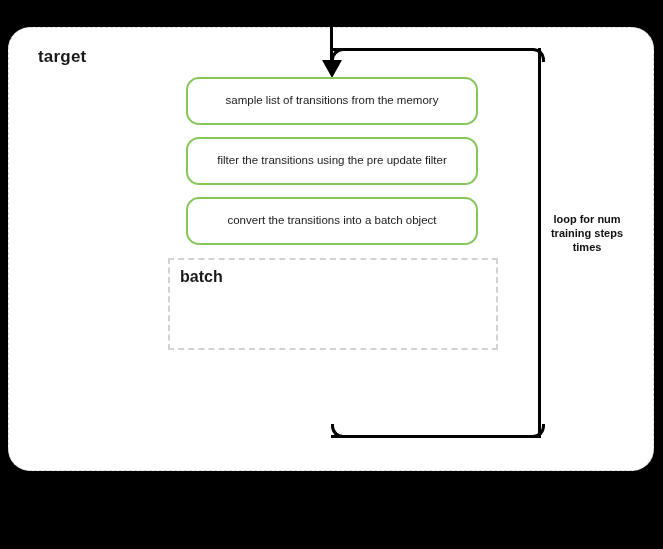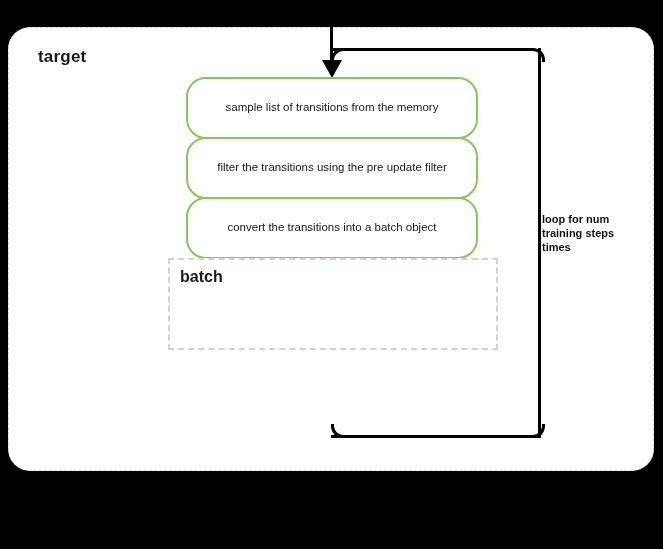--- a/index.html
+++ b/index.html
@@ -38,24 +38,24 @@
     color: #1a1a1a;
     letter-spacing: 0.2px;
     white-space: nowrap;
   }
 
   
   .proc-box {
     position: absolute;
     left: 186px;
     width: 292px;
-    height: 62px;
+    height: 48px;
     box-sizing: border-box;
     border: 2px solid #86c65a;
-    border-radius: 20px;
+    border-radius: 13px;
     background: #ffffff;
     display: flex;
     align-items: center;
     justify-content: center;
   }
   .proc-box .proc-label {
     font-size: 11.5px;
     color: #1a1a1a;
     text-align: center;
     line-height: 1.2;
@@ -184,20 +184,21 @@
 
   
   #loop-label {
     position: absolute;
     left: 542px;
     top: 213px;
     width: 90px;
     font-size: 11px;
     font-weight: bold;
     color: #111111;
+    text-align: center;
     line-height: 1.25;
   }
 </style>
 </head>
 <body>
 
 <div id="canvas">
 
   <div id="train-container"></div>
 

